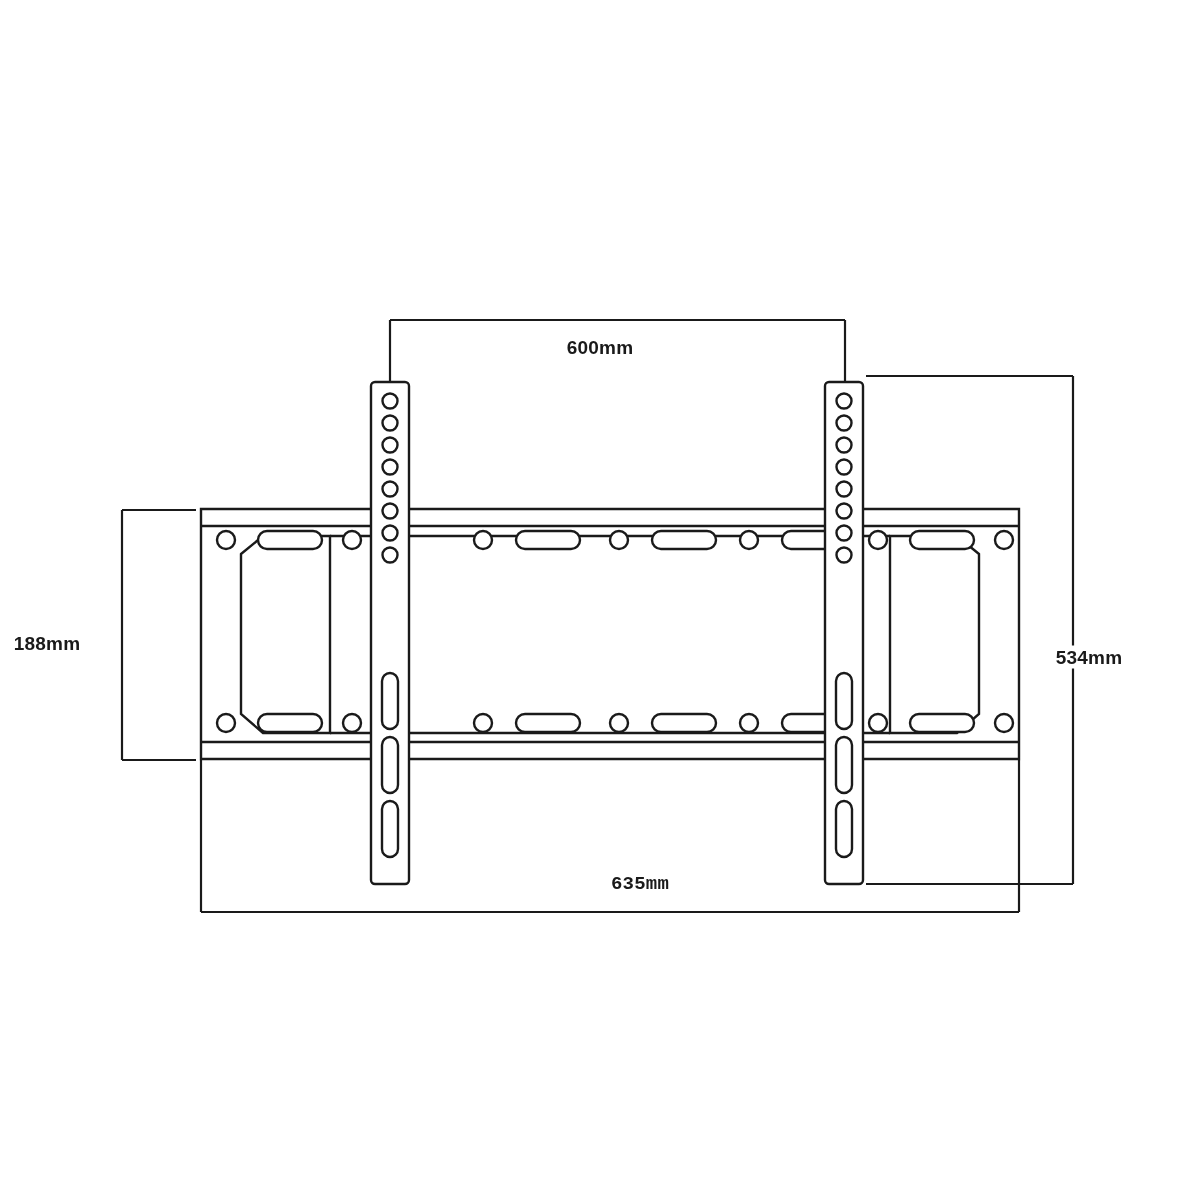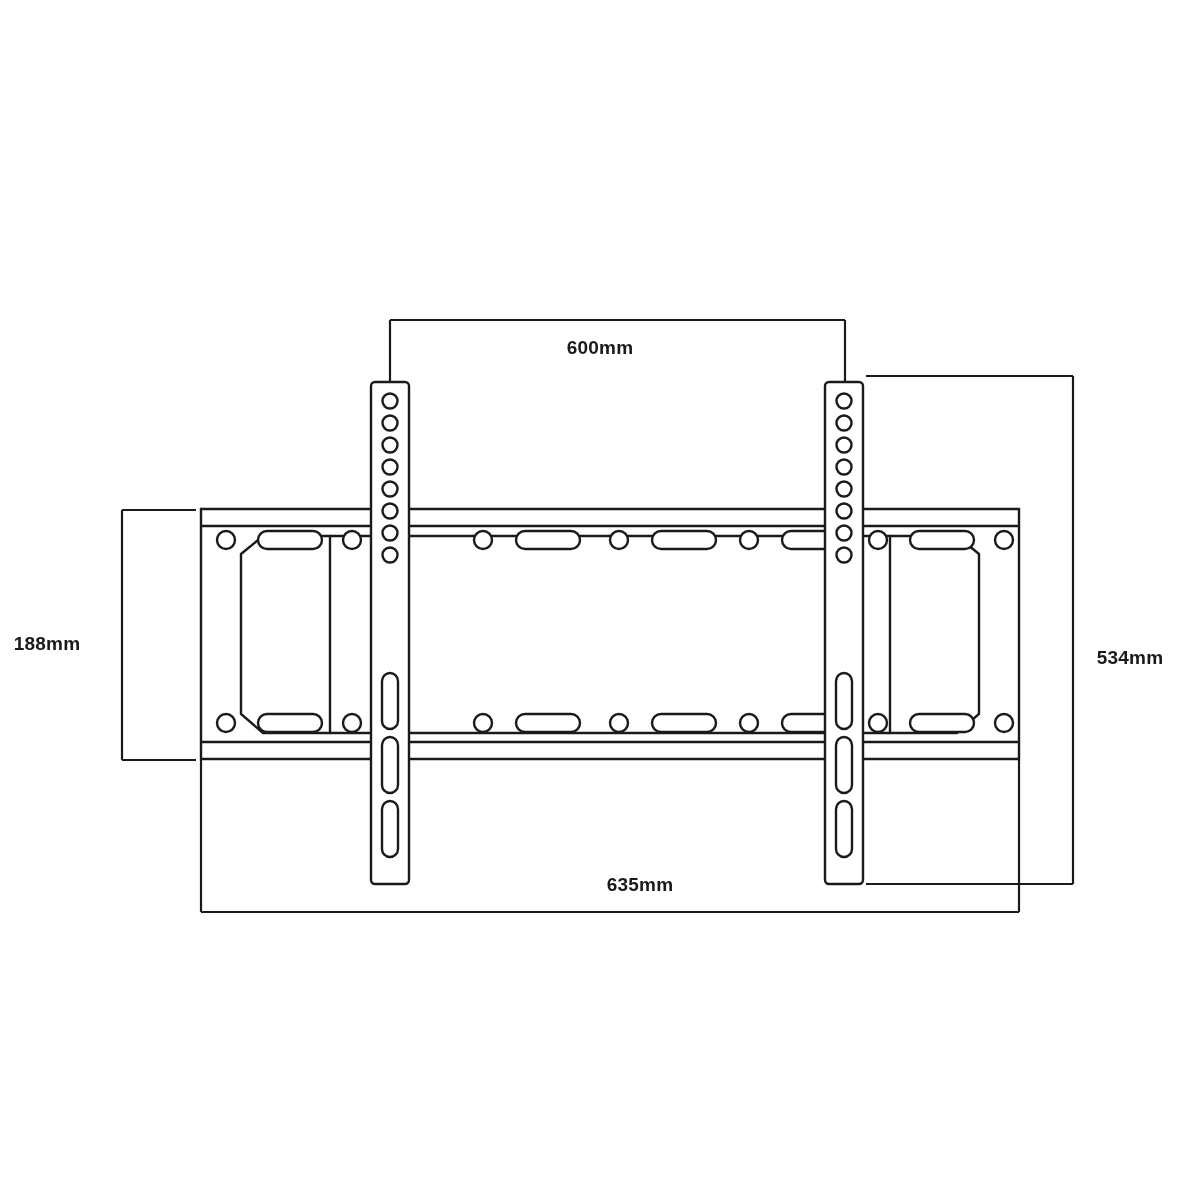--- a/index.html
+++ b/index.html
@@ -30,23 +30,23 @@
     font-size: 19px;
     font-weight: 700;
     color: #1a1a1a;
     letter-spacing: 0.2px;
     white-space: nowrap;
     background: #ffffff;
     padding: 2px 7px;
     line-height: 1;
   }
   .label-600 { left: 600px; top: 347px; transform: translate(-50%, -50%); }
-  .label-635 { left: 640px; top: 884px; transform: translate(-50%, -50%); }
+  .label-635 { left: 640px; top: 884px; transform: translate(-50%, -50%); font-family: Liberation Mono, monospace; }
   .label-188 { left: 47px; top: 643px; transform: translate(-50%, -50%); }
-  .label-534 { left: 1130px; top: 657px; transform: translate(-50%, -50%); }
+  .label-534 { left: 1089px; top: 657px; transform: translate(-50%, -50%); }
 </style>
 </head>
 <body>
 
 <div id="stage">
 
   <svg id="drawing" viewBox="0 0 1200 1200">
     <g fill="none" stroke="#1a1a1a" stroke-width="2.4" stroke-linecap="butt" stroke-linejoin="miter">
 
       <g stroke-width="2.2">

